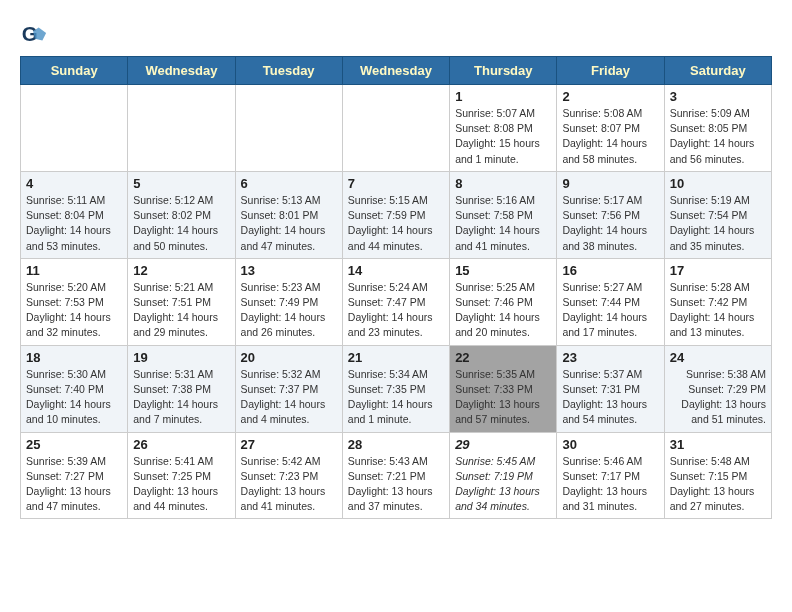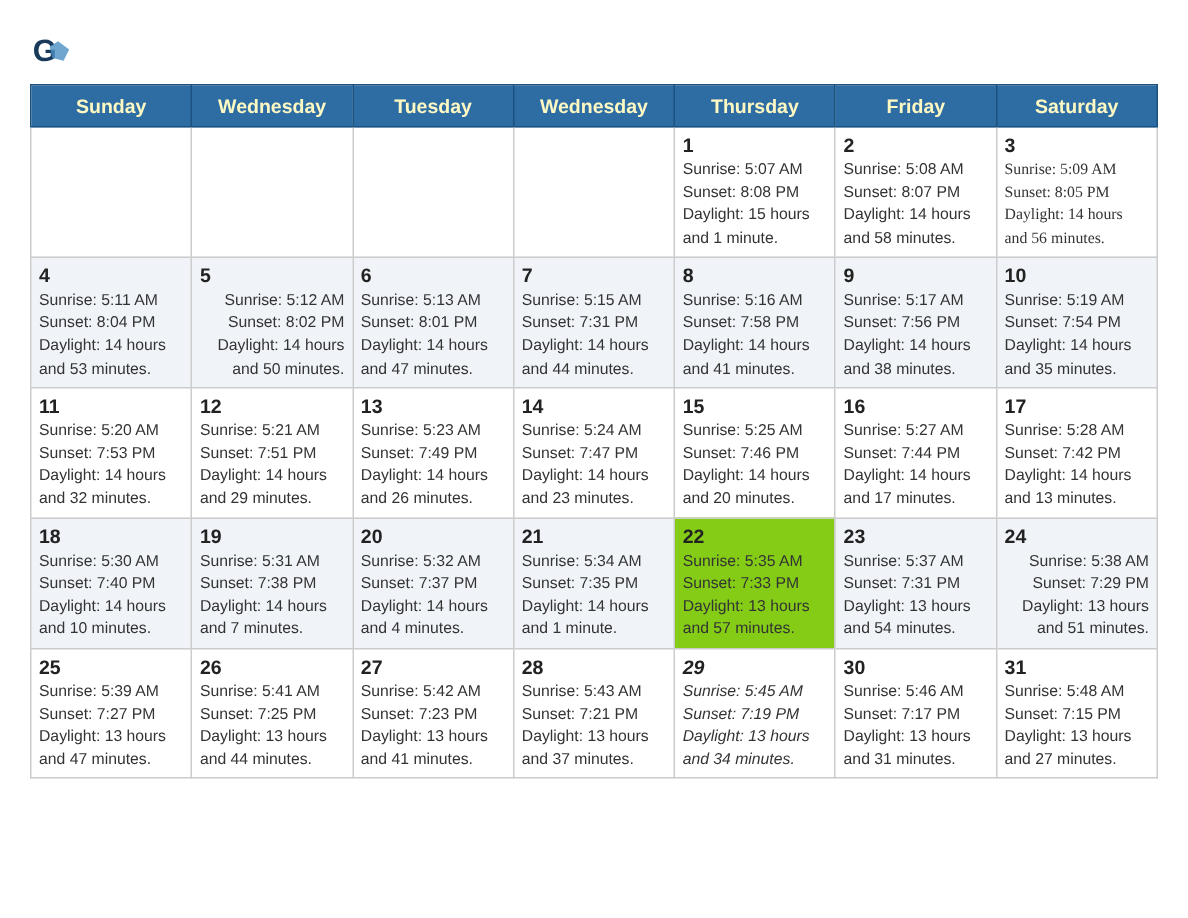--- a/index.html
+++ b/index.html
@@ -145,48 +145,48 @@
 Daylight: 15 hours and 1 minute.</div>
         </td>
         <td style="background: rgb(255, 255, 255);">
           <span class="day-number">2</span>
           <div class="day-info" style="white-space: pre-line;">Sunrise: 5:08 AM
 Sunset: 8:07 PM
 Daylight: 14 hours and 58 minutes.</div>
         </td>
         <td style="background: rgb(255, 255, 255);">
           <span class="day-number">3</span>
-          <div class="day-info" style="white-space: pre-line; font-family: Liberation Serif, serif;">Sunrise: 5:09 AM
+          <div class="day-info" style="white-space: pre-line;">Sunrise: 5:09 AM
 Sunset: 8:05 PM
 Daylight: 14 hours and 56 minutes.</div>
         </td>
       </tr>
       <tr>
         <td style="background: rgb(240, 244, 248);">
           <span class="day-number">4</span>
           <div class="day-info" style="white-space: pre-line;">Sunrise: 5:11 AM
 Sunset: 8:04 PM
 Daylight: 14 hours and 53 minutes.</div>
         </td>
         <td style="background: rgb(240, 244, 248);">
           <span class="day-number">5</span>
-          <div class="day-info" style="white-space: pre-line; text-align: right;">Sunrise: 5:12 AM
+          <div class="day-info" style="white-space: pre-line;">Sunrise: 5:12 AM
 Sunset: 8:02 PM
 Daylight: 14 hours and 50 minutes.</div>
         </td>
         <td style="background: rgb(240, 244, 248);">
           <span class="day-number">6</span>
           <div class="day-info" style="white-space: pre-line;">Sunrise: 5:13 AM
 Sunset: 8:01 PM
 Daylight: 14 hours and 47 minutes.</div>
         </td>
         <td style="background: rgb(240, 244, 248);">
           <span class="day-number">7</span>
           <div class="day-info" style="white-space: pre-line;">Sunrise: 5:15 AM
-Sunset: 7:31 PM
+Sunset: 7:59 PM
 Daylight: 14 hours and 44 minutes.</div>
         </td>
         <td style="background: rgb(240, 244, 248);">
           <span class="day-number">8</span>
           <div class="day-info" style="white-space: pre-line;">Sunrise: 5:16 AM
 Sunset: 7:58 PM
 Daylight: 14 hours and 41 minutes.</div>
         </td>
         <td style="background: rgb(240, 244, 248);">
           <span class="day-number">9</span>
@@ -263,21 +263,21 @@
           <div class="day-info" style="white-space: pre-line;">Sunrise: 5:32 AM
 Sunset: 7:37 PM
 Daylight: 14 hours and 4 minutes.</div>
         </td>
         <td style="background: rgb(240, 244, 248);">
           <span class="day-number">21</span>
           <div class="day-info" style="white-space: pre-line;">Sunrise: 5:34 AM
 Sunset: 7:35 PM
 Daylight: 14 hours and 1 minute.</div>
         </td>
-        <td style="background: #84cc16;">
+        <td style="background: #a3a3a3;">
           <span class="day-number">22</span>
           <div class="day-info" style="white-space: pre-line;">Sunrise: 5:35 AM
 Sunset: 7:33 PM
 Daylight: 13 hours and 57 minutes.</div>
         </td>
         <td style="background: rgb(240, 244, 248);">
           <span class="day-number">23</span>
           <div class="day-info" style="white-space: pre-line;">Sunrise: 5:37 AM
 Sunset: 7:31 PM
 Daylight: 13 hours and 54 minutes.</div>

